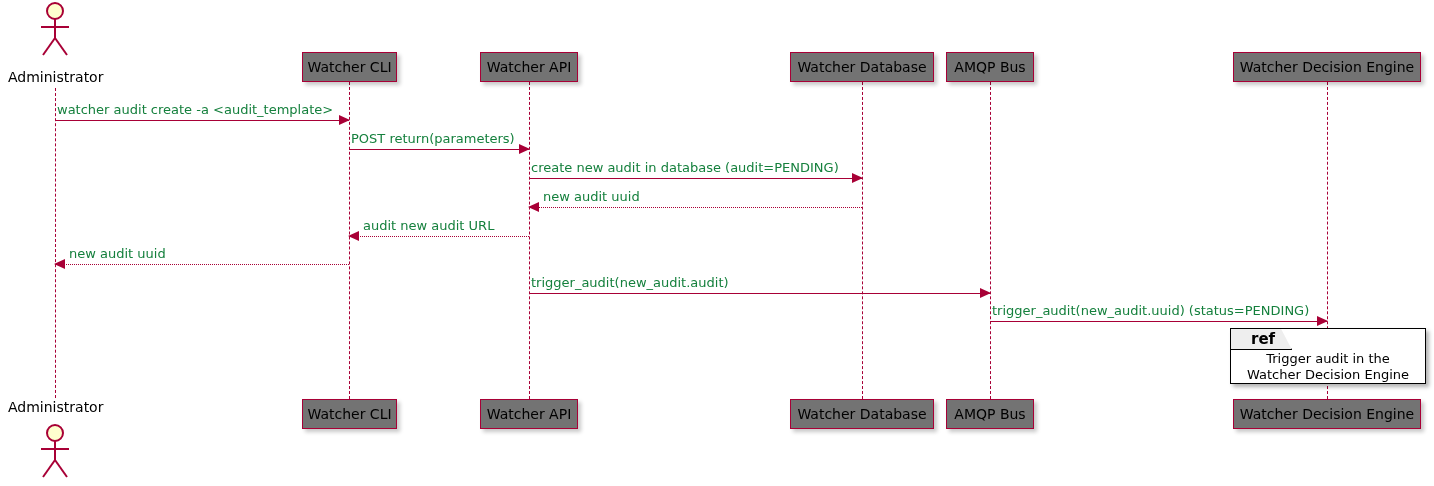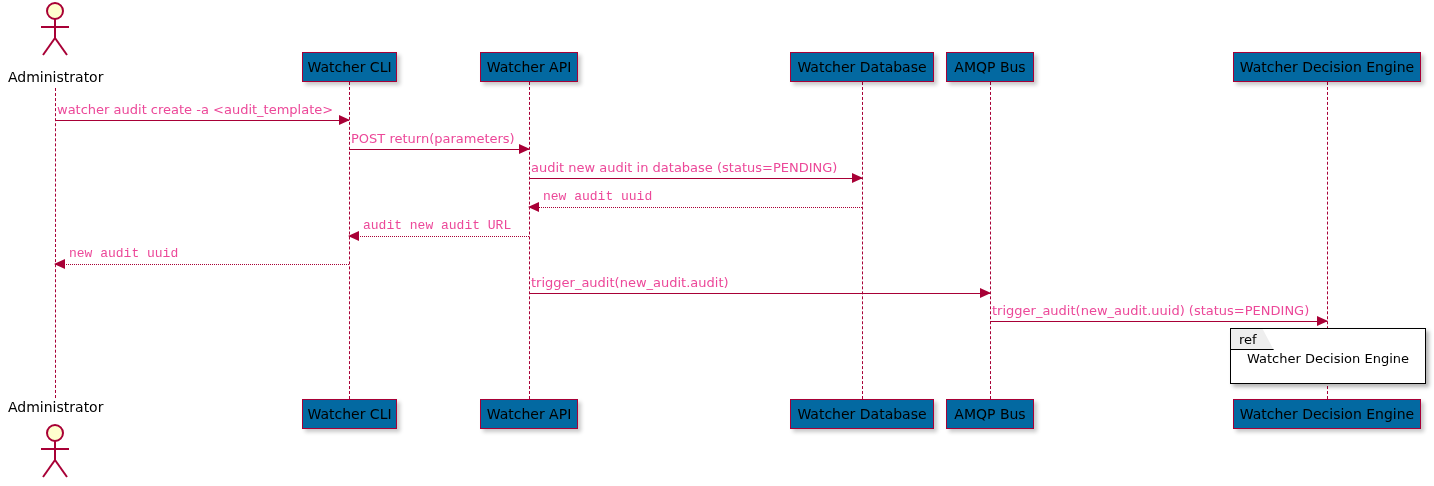--- a/index.html
+++ b/index.html
@@ -19,21 +19,21 @@
     border-radius: 9px;
   }
   .lifeline {
     position: absolute;
     width: 0;
     border-left: 1px dashed #A80036;
   }
   .participant {
     position: absolute;
     box-sizing: border-box;
-    background: #0369a1;
+    background: #737373;
     border: 1.5px solid #A80036;
     border-radius: 0;
     color: #000000;
     font-size: 14px;
     line-height: 1;
     text-align: center;
     white-space: nowrap;
     display: flex;
     align-items: center;
     justify-content: center;
@@ -65,25 +65,25 @@
     border-top: 1.5px solid #A80036;
     width: 100%;
   }
   .msg.dotted .line {
     border-top: 1.5px dotted #A80036;
   }
   .msg .label {
     position: absolute;
     bottom: 3px;
     font-size: 13px;
-    color: #ec4899;
+    color: #15803d;
     white-space: nowrap;
     line-height: 1.1;
   }
-  .msg.rtl .label { left: 14px; font-family: Liberation Mono, monospace; }
+  .msg.rtl .label { left: 14px; }
   .msg.ltr .label { left: 2px; }
   .arrowhead {
     position: absolute;
     width: 0;
     height: 0;
   }
   .arrowhead.right {
     right: -1px;
     top: -5px;
     border-top: 5px solid transparent;
@@ -106,25 +106,25 @@
   }
   .refbox .tab {
     position: absolute;
     left: 0;
     top: 0;
     height: 20px;
     background: #EEEEEE;
     border-right: 1.5px solid #000000;
     border-bottom: 1.5px solid #000000;
     color: #000000;
-    font-size: 13px;
-    font-weight: normal;
+    font-size: 15px;
+    font-weight: bold;
     display: flex;
     align-items: center;
-    padding-left: 8px;
+    padding-left: 20px;
     padding-right: 16px;
     clip-path: polygon(0 0, calc(100% - 11px) 0, 100% 100%, 0 100%);
   }
   .refbox .body {
     position: absolute;
     left: 0;
     right: 0;
     top: 22px;
     text-align: center;
     font-size: 13px;
@@ -183,21 +183,21 @@
 
   <div class="msg ltr" style="left:349px; top:149px; width:180px;">
     <div class="line"></div>
     <div class="arrowhead right"></div>
     <div class="label">POST return(parameters)</div>
   </div>
 
   <div class="msg ltr" style="left:529px; top:178px; width:333px;">
     <div class="line"></div>
     <div class="arrowhead right"></div>
-    <div class="label">audit new audit in database (status=PENDING)</div>
+    <div class="label">create new audit in database (audit=PENDING)</div>
   </div>
 
   <div class="msg dotted rtl" style="left:529px; top:207px; width:333px;">
     <div class="line"></div>
     <div class="arrowhead left"></div>
     <div class="label">new audit uuid</div>
   </div>
 
   <div class="msg dotted rtl" style="left:349px; top:236px; width:180px;">
     <div class="line"></div>
@@ -219,17 +219,18 @@
 
   <div class="msg ltr" style="left:990px; top:321px; width:337px;">
     <div class="line"></div>
     <div class="arrowhead right"></div>
     <div class="label">trigger_audit(new_audit.uuid) (status=PENDING)</div>
   </div>
 
   <div class="refbox" style="left:1230px; top:328px; width:196px; height:56px;">
     <div class="tab">ref</div>
     <div class="body">
+      <div>Trigger audit in the</div>
       <div>Watcher Decision Engine</div>
     </div>
   </div>
 
 </div>
 
 </body></html>

